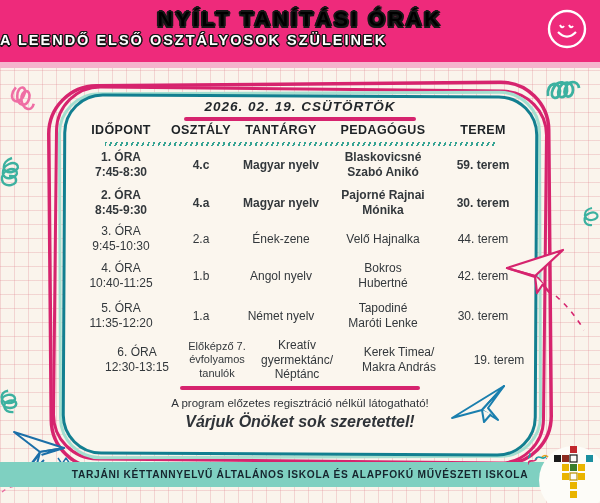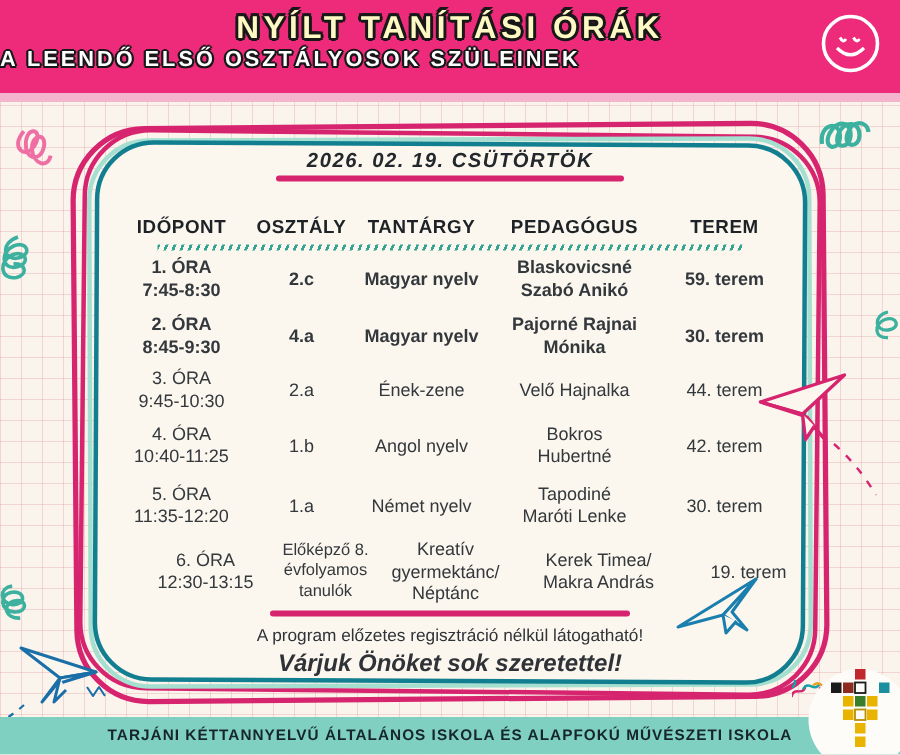--- a/index.html
+++ b/index.html
@@ -9,21 +9,21 @@
     background-color:#faf4ec;
     background-image:
       linear-gradient(rgba(223,130,142,0.28) 1px, transparent 1px),
       linear-gradient(90deg, rgba(223,130,142,0.28) 1px, transparent 1px);
     background-size:14px 14px;
   }
   
   .header{position:absolute;top:0;left:0;width:100%;height:62px;background:#ee2a7b;z-index:6;}
   .header-strip{position:absolute;top:62px;left:0;width:100%;height:6px;background:#f5b4cd;z-index:6;}
   .title{
-    margin:0;padding-top:7px;text-align:center;color:#fef9c3;font-weight:bold;
+    margin:0;padding-top:7px;text-align:center;color:#000000;font-weight:bold;
     font-size:21px;letter-spacing:3px;line-height:1.1;
     text-shadow:2px 0 #181818,-2px 0 #181818,0 2px #181818,0 -2px #181818,
       1.5px 1.5px #181818,-1.5px -1.5px #181818,1.5px -1.5px #181818,-1.5px 1.5px #181818;
   }
   .subtitle{
     margin:2px 0 0;text-align:left;color:#fff;font-weight:bold;
     font-size:14.5px;letter-spacing:2px;
     text-shadow:1.5px 0 #181818,-1.5px 0 #181818,0 1.5px #181818,0 -1.5px #181818,
       1px 1px #181818,-1px -1px #181818,1px -1px #181818,-1px 1px #181818;
   }
@@ -31,37 +31,37 @@
   
   .decor{position:absolute;left:0;top:0;z-index:3;pointer-events:none;}
   .card-borders{position:absolute;left:0;top:0;z-index:1;pointer-events:none;}
   
   .card-content{
     position:absolute;left:57px;top:88px;width:486px;height:370px;z-index:2;
     text-align:center;color:#33383c;
   }
   .date{margin-top:11px;font-size:13.5px;font-weight:bold;font-style:italic;letter-spacing:1px;color:#23282c;}
   .date-underline,.bottom-underline{width:232px;height:4px;background:#d6246e;margin:3px auto 0;border-radius:2px;}
-  .thead{display:flex;margin-top:23px;font-weight:bold;font-size:12.5px;color:#1d2226;letter-spacing:0.4px;}
+  .thead{display:flex;margin-top:2px;font-weight:bold;font-size:12.5px;color:#1d2226;letter-spacing:0.4px;}
   .c1{width:92px;margin-left:18px;}
   .c2{width:68px;}
   .c3{width:92px;}
   .c4{width:112px;}
   .c5{width:88px;}
   .dashed-sep{margin:5px auto 0;width:390px;height:4px;
     background:repeating-linear-gradient(112deg,#35a393 0 1.8px,transparent 1.8px 5px);}
   .trow{display:flex;align-items:center;font-size:12px;line-height:1.22;}
   .trow .cell{white-space:pre-line;}
   .h38{min-height:38px;font-weight:bold;} .h34{min-height:34px;} .h40{min-height:40px;} .h48{min-height:48px;margin-left:16px;}
   .small-cell{font-size:11px;}
   .bottom-underline{margin-top:2px;width:240px;}
   .note1{margin-top:7px;font-size:11.5px;color:#2f3338;}
   .note2{margin-top:4px;font-size:16px;font-style:italic;font-weight:bold;color:#2f3338;}
   
-  .footer{position:absolute;bottom:0;left:0;width:100%;height:25px;background:#7fd0c1;z-index:5;
+  .footer{position:absolute;bottom:16px;left:0;width:100%;height:25px;background:#7fd0c1;z-index:5;
     display:flex;align-items:center;justify-content:center;}
   .footer-text{font-size:10.2px;font-weight:bold;letter-spacing:0.7px;color:#16252e;}
   .logo{position:absolute;right:0;bottom:0;z-index:7;}
 </style>
 </head>
 <body>
 
 <div class="poster">
 
   <svg class="card-borders" width="600" height="503" viewBox="0 0 600 503">
@@ -138,21 +138,21 @@
       <span class="c2">OSZTÁLY</span>
       <span class="c3">TANTÁRGY</span>
       <span class="c4">PEDAGÓGUS</span>
       <span class="c5">TEREM</span>
     </div>
     <div class="dashed-sep"></div>
 
     <div class="trow h38">
       <span class="cell c1">1. ÓRA
 7:45-8:30</span>
-      <span class="cell c2">2.c</span>
+      <span class="cell c2">4.c</span>
       <span class="cell c3">Magyar nyelv</span>
       <span class="cell c4">Blaskovicsné
 Szabó Anikó</span>
       <span class="cell c5">59. terem</span>
     </div>
     <div class="trow h38">
       <span class="cell c1">2. ÓRA
 8:45-9:30</span>
       <span class="cell c2">4.a</span>
       <span class="cell c3">Magyar nyelv</span>
@@ -182,21 +182,21 @@
 11:35-12:20</span>
       <span class="cell c2">1.a</span>
       <span class="cell c3">Német nyelv</span>
       <span class="cell c4">Tapodiné
 Maróti Lenke</span>
       <span class="cell c5">30. terem</span>
     </div>
     <div class="trow h48">
       <span class="cell c1">6. ÓRA
 12:30-13:15</span>
-      <span class="cell c2 small-cell">Előképző 8.
+      <span class="cell c2 small-cell">Előképző 7.
 évfolyamos
 tanulók</span>
       <span class="cell c3">Kreatív
 gyermektánc/
 Néptánc</span>
       <span class="cell c4">Kerek Timea/
 Makra András</span>
       <span class="cell c5">19. terem</span>
     </div>
 

